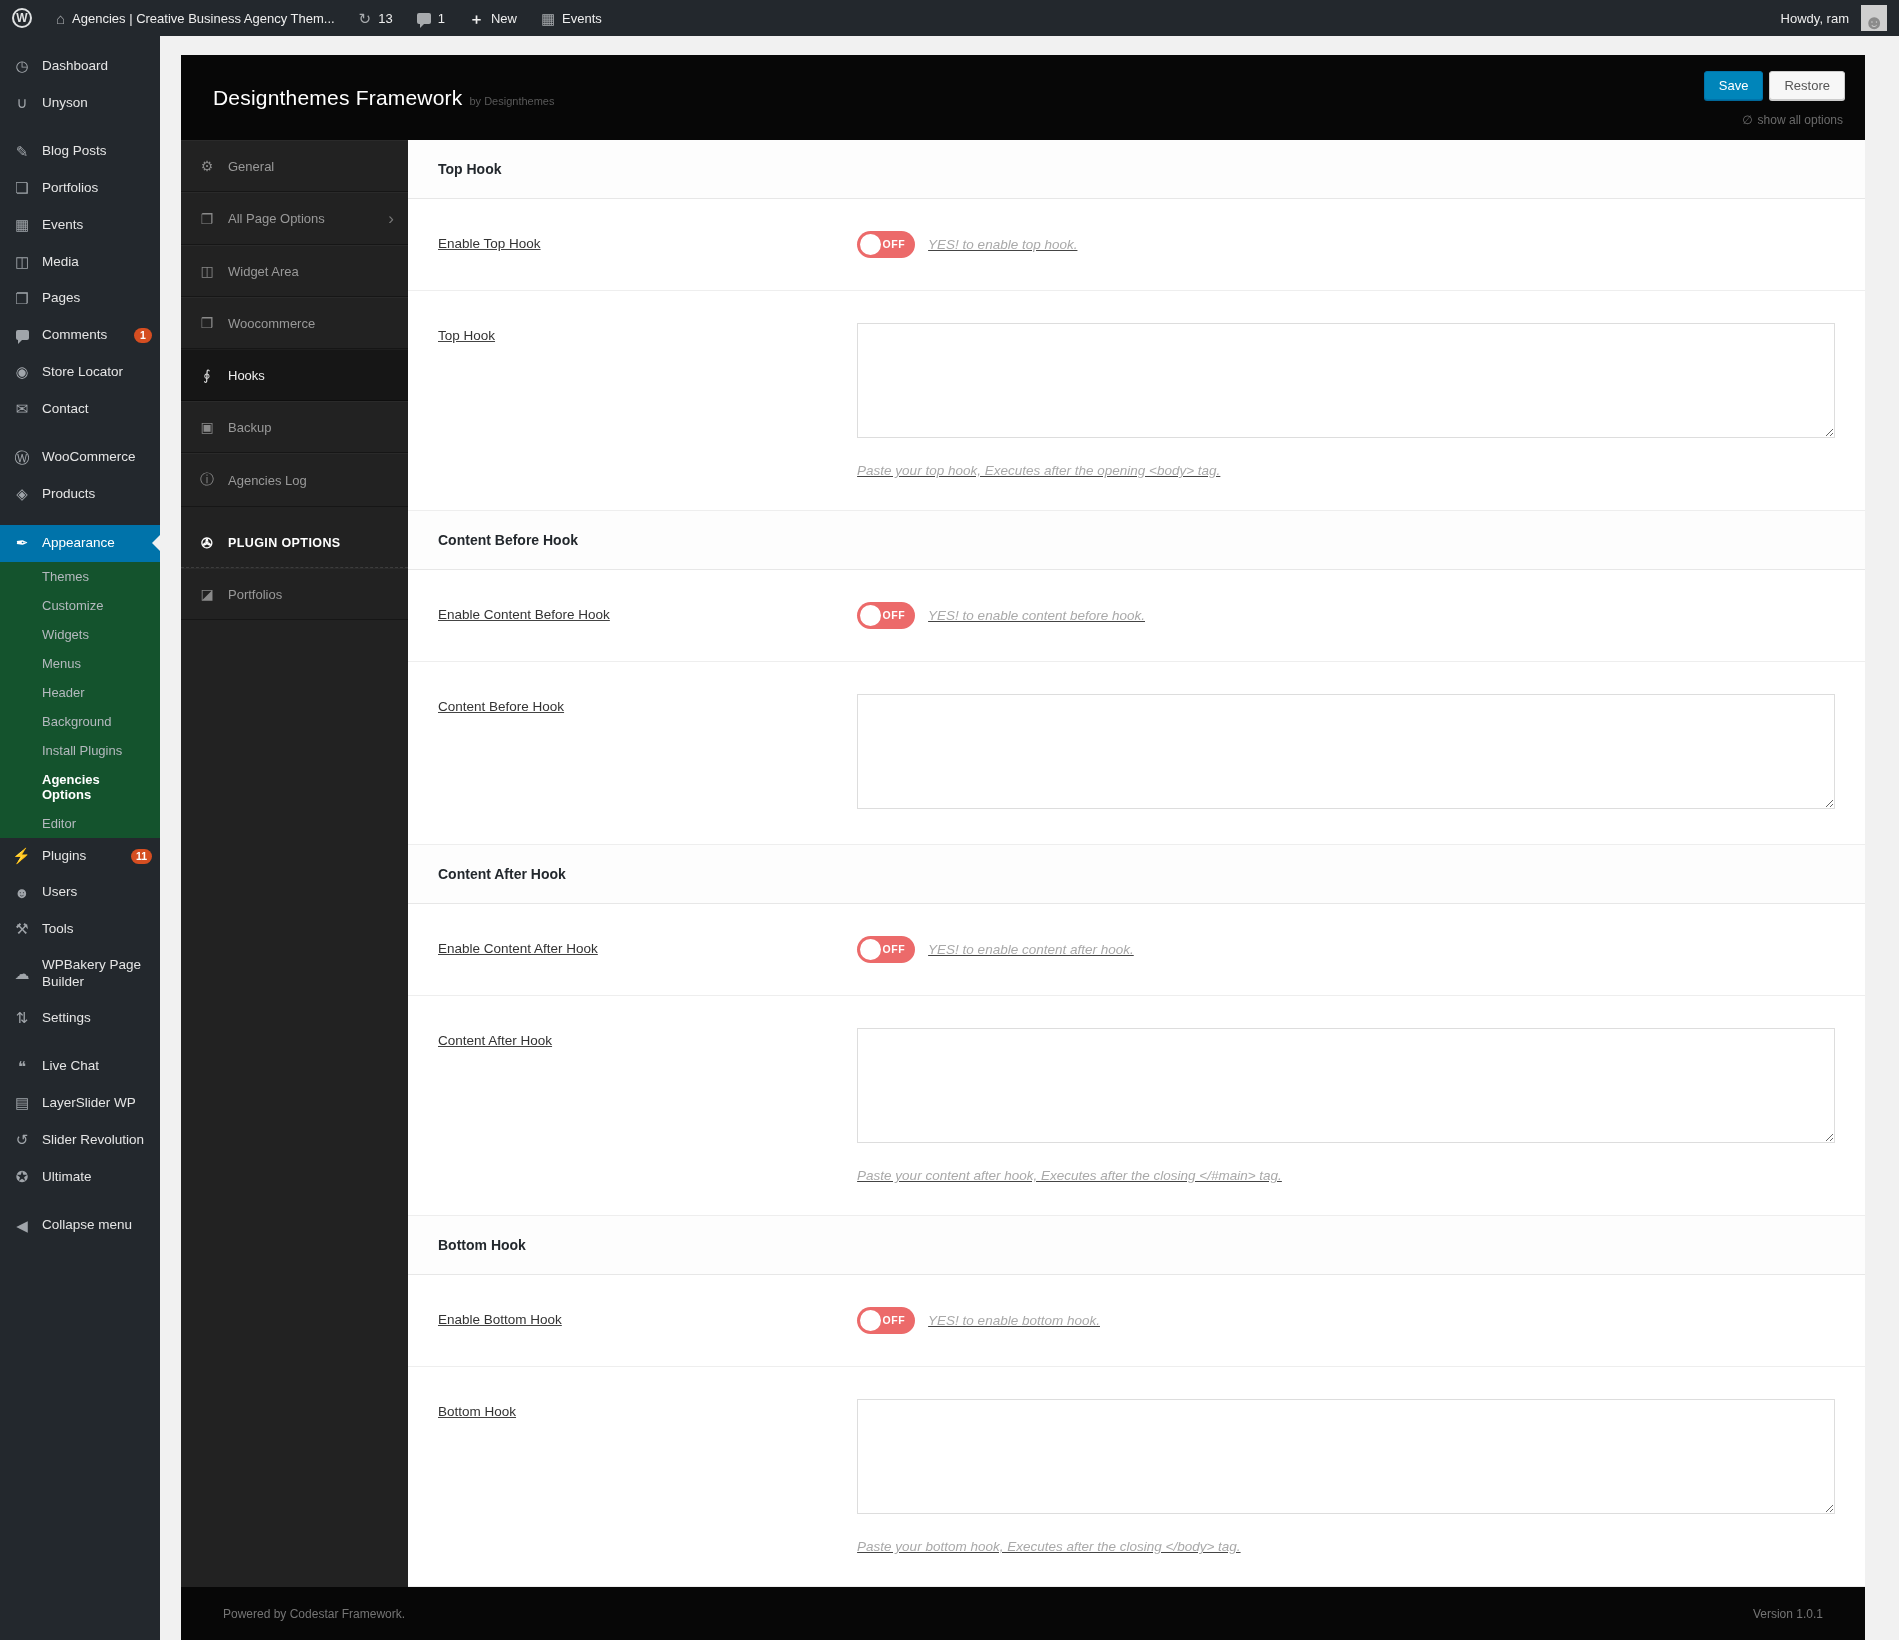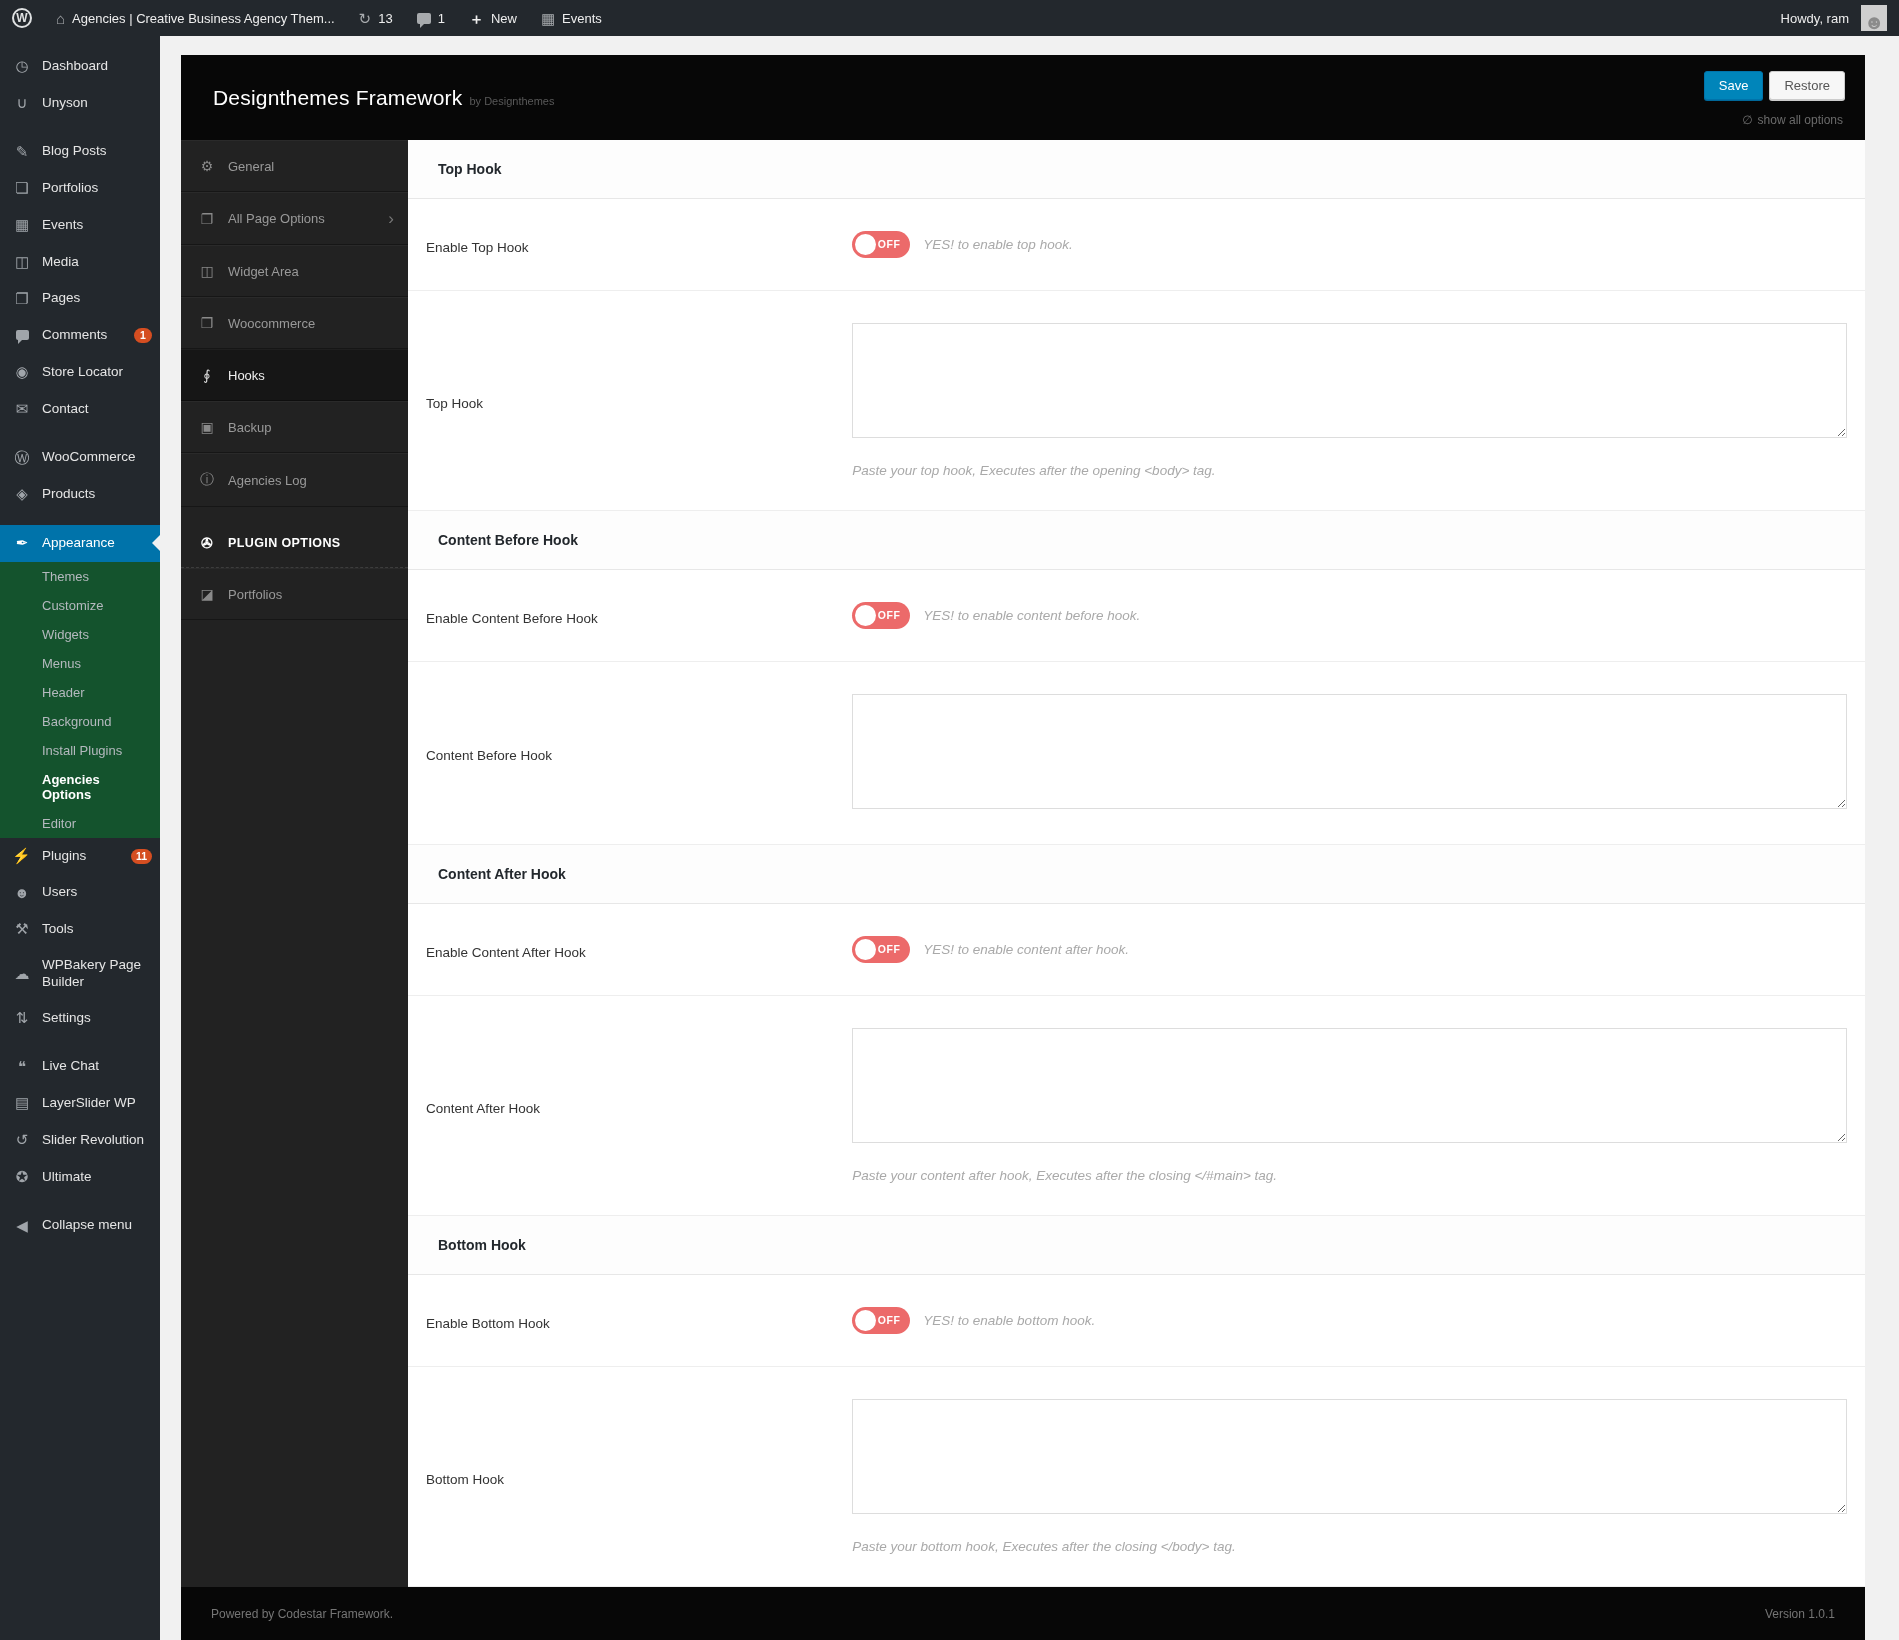--- a/index.html
+++ b/index.html
@@ -101,21 +101,21 @@
     padding:18px 14px 16px 17px; color:#fff; font-weight:bold; font-size:12.5px;
     letter-spacing:.4px; border-bottom:1px dashed #3d3d3d;
   }
   .nav-heading .nav-icon { color:#fff; }
 
   .opt-content { flex:1; background:#fff; display:flex; flex-direction:column; }
   .section-title {
     padding:21px 30px; font-size:14px; font-weight:bold; color:#23282d;
     border-bottom:1px solid #e7e7e7; background:#fdfdfd;
   }
-  .row { display:flex; padding:32px 18px; border-bottom:1px solid #eee; align-items:center; }
+  .row { display:flex; padding:32px 30px; border-bottom:1px solid #eee; align-items:flex-start;text-decoration:underline; }
   .row-label { width:30%; min-width:300px; font-size:13.5px; color:#333; padding-top:5px; flex-shrink:0; }
   .row-field { flex:1; }
 
   .toggle-wrap { display:flex; align-items:center; gap:13px; }
   .toggle {
     position:relative; width:58px; height:27px; border-radius:14px;
     background:#ec6a6a; cursor:pointer; flex-shrink:0;
   }
   .toggle-knob { position:absolute; left:3px; top:3px; width:21px; height:21px; background:#fff; border-radius:50%; }
   .toggle-state { position:absolute; right:10px; top:7px; color:#fff; font-size:10.5px; font-weight:bold; letter-spacing:.5px; }
@@ -123,21 +123,21 @@
 
   textarea.hook-input {
     width:100%; height:115px; border:1px solid #ddd; background:#fff;
     resize:vertical; font-family:"Liberation Mono", monospace; font-size:12px; color:#333;
     padding:6px; outline:none;
   }
   .hint { margin-top:22px; font-style:italic; color:#a9a9a9; font-size:13.5px; }
 
   .panel-footer {
     background:#070707; display:flex; justify-content:space-between; align-items:center;
-    padding:20px 30px; font-size:12px; color:#757575;
+    padding:20px 42px; font-size:12px; color:#757575;
   }
 </style>
 </head>
 <body>
 
 <div class="admin-bar">
   <div class="ab-item">
     <span class="wp-logo-circle">W</span>
   </div>
   <div class="ab-item">

